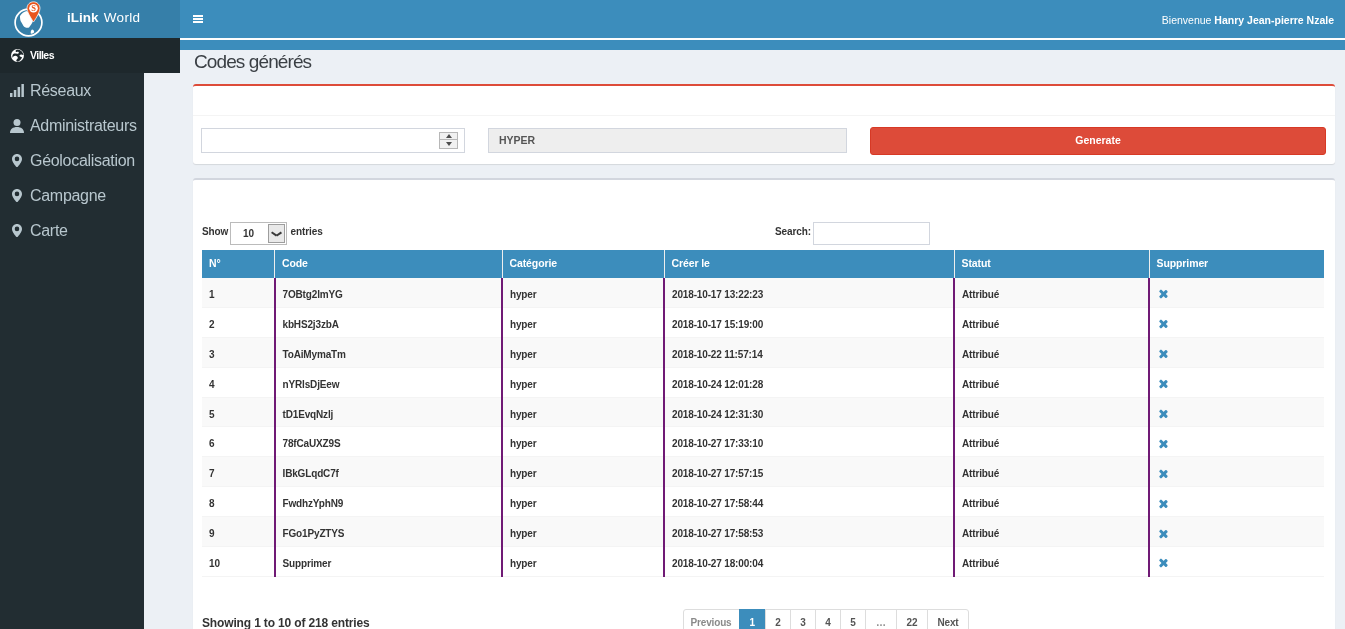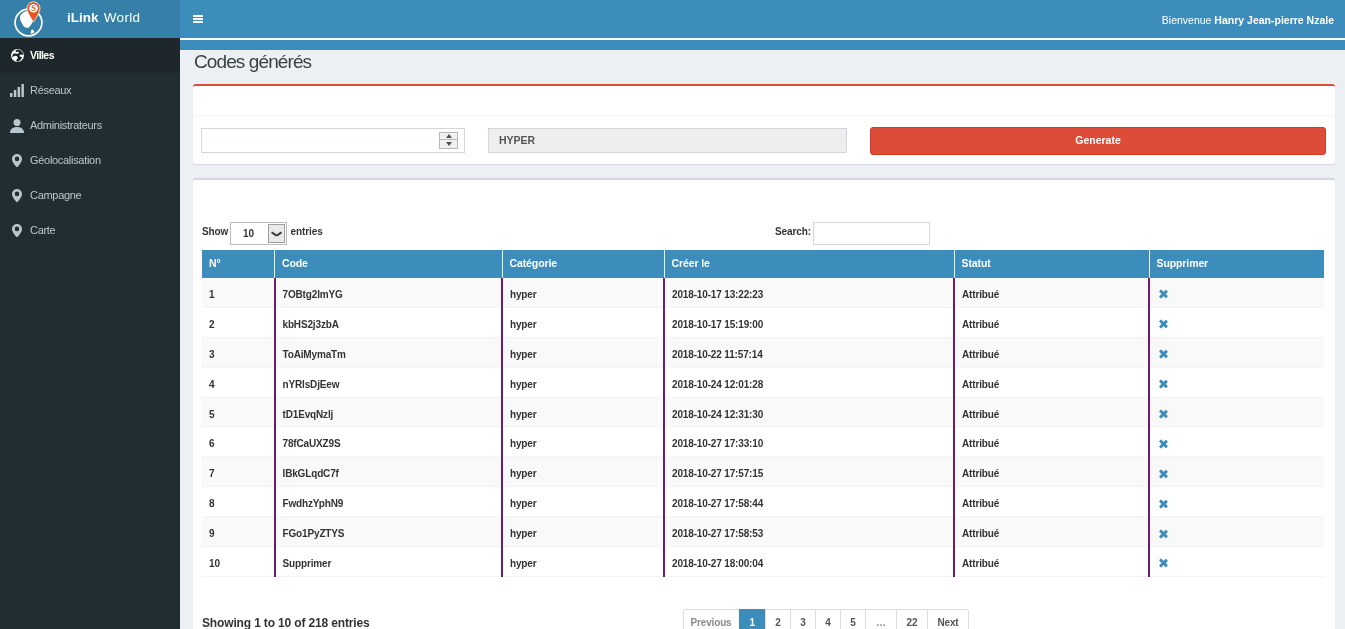--- a/index.html
+++ b/index.html
@@ -1,27 +1,27 @@
 <!DOCTYPE html>
 <html><head>
 <meta charset="utf-8">
 <style>
 * { margin:0; padding:0; box-sizing:border-box; }
 html,body { width:1345px; height:629px; overflow:hidden; font-family:"Liberation Sans", sans-serif; background:#ecf0f5; }
-.sidebar { position:absolute; left:0; top:0; width:180px; height:629px; background:#222d32; }
+.sidebar { position:absolute; left:0; top:0; width:144px; height:629px; background:#222d32; }
 .logo { position:absolute; left:0; top:0; width:180px; height:38px; background:#367fa9; color:#fff; }
 .logo .txt { position:absolute; left:67px; top:9.5px; font-size:13.5px; color:#fff; white-space:nowrap; }
 .logo .txt b { font-weight:bold; }
 .navbar { position:absolute; left:180px; top:0; width:1165px; height:50px; background:#3c8dbc; }
 .navbar .burger { position:absolute; left:13px; top:15px; width:10px; height:10px; }
 .navbar .burger span { display:block; height:1.8px; background:#fff; margin-bottom:1.3px; }
 .navbar .welcome { position:absolute; right:11px; top:13.5px; font-size:10.5px; color:#fff; }
 .whitestrip { position:absolute; left:180px; top:38px; width:1165px; height:2px; background:#fdfdfd; }
 .menu { position:absolute; top:38px; left:0; width:180px; }
-.menu .item { height:35px; line-height:35px; color:#b8c7ce; font-size:11px; letter-spacing:-0.3px; white-space:nowrap; position:relative; }
+.menu .item { height:35px; line-height:35px; color:#b8c7ce; font-size:16px; letter-spacing:-0.3px; white-space:nowrap; position:relative; }
 .menu .item.active { background:#1e282c; color:#fff; font-size:10.5px; font-weight:bold; letter-spacing:-0.55px; }
 .menu .item .ic { position:absolute; left:10px; top:0; width:14px; height:35px; display:flex; align-items:center; justify-content:center; }
 .menu .item .lbl { position:absolute; left:30px; top:0; }
 .content { position:absolute; left:180px; top:38px; width:1165px; height:591px; }
 h1.pagetitle { position:absolute; left:14px; top:13px; font-size:19px; letter-spacing:-0.9px; font-weight:normal; color:#3a3f44; }
 .box1 { position:absolute; left:13px; top:46px; width:1142px; height:79.5px; background:#fff; border-top:2.5px solid #dd4b39; border-radius:3px; box-shadow:0 1px 1px rgba(0,0,0,0.1); }
 .box1 .hdr { height:29.5px; border-bottom:1px solid #f4f4f4; }
 .inp-num { position:absolute; left:8px; top:41.5px; width:264px; height:25px; background:#fff; border:1px solid #d2d6de; }
 .spinner { position:absolute; right:6px; top:3px; width:19px; height:17px; border:1px solid #b7b7b7; background:#f1f1f1; font-size:0; }
 .spinner .half { height:7.5px; display:flex; align-items:center; justify-content:center; }

